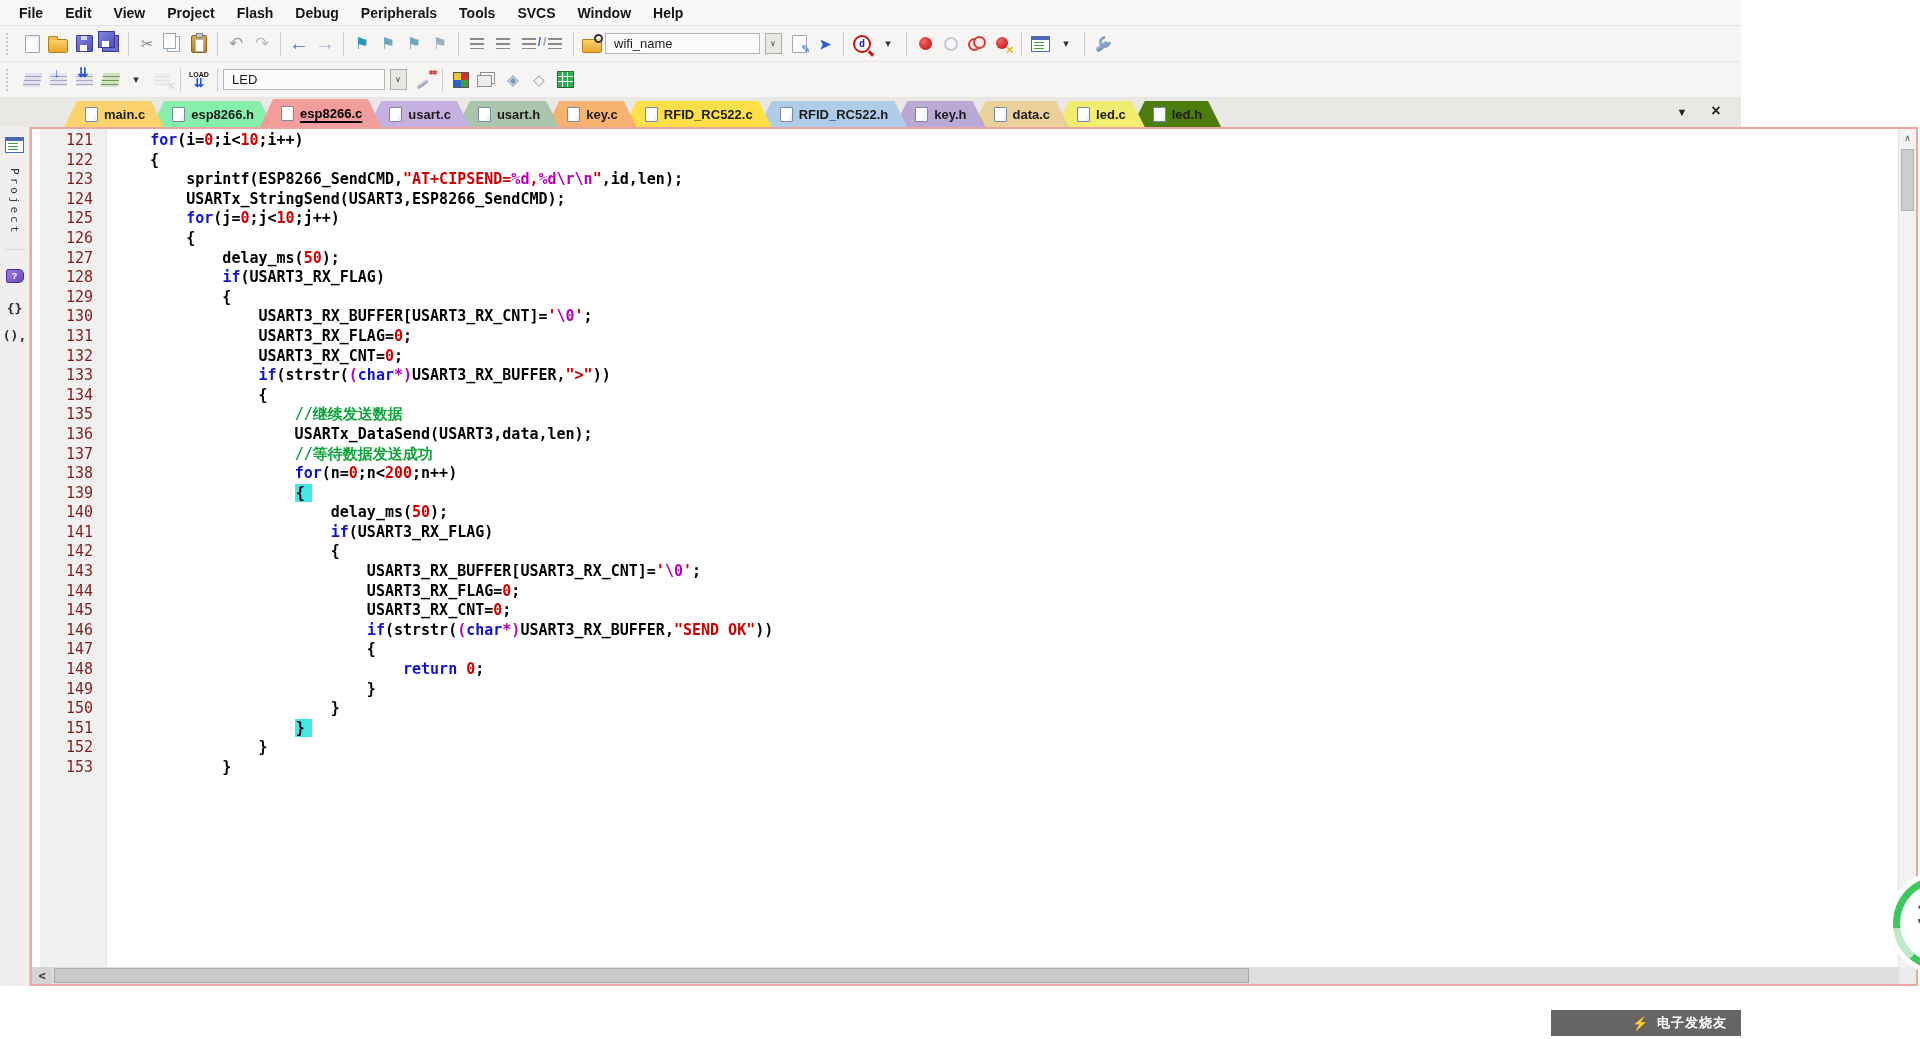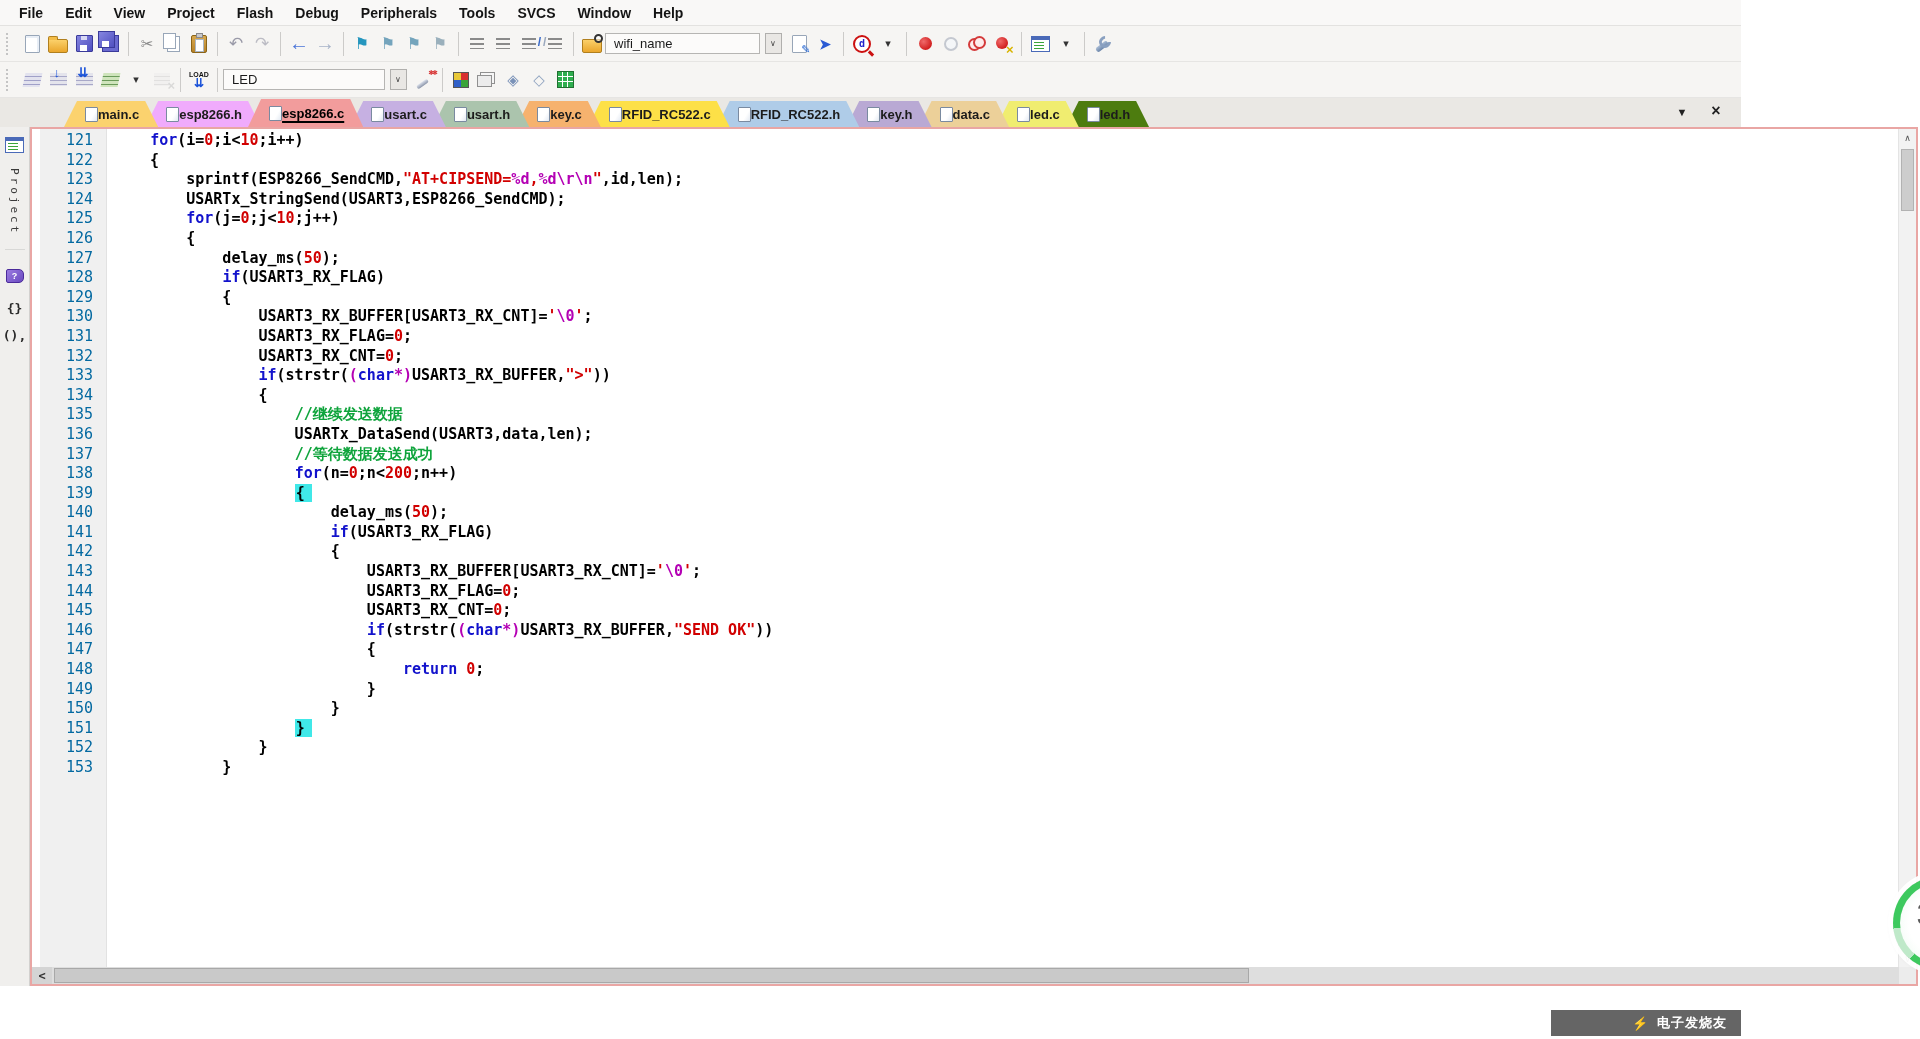--- a/index.html
+++ b/index.html
@@ -80,41 +80,41 @@
   .sh-book{width:16px;height:12px;background:linear-gradient(135deg,#9a7ae0,#6a4ac0);border:1px solid #4a2a9a;border-radius:2px 5px 5px 2px;color:#fff;font:bold 9px/12px "Liberation Sans",sans-serif;text-align:center;}
   .sh-output{width:16px;height:13px;background:#fff;border:1px solid #4a6ab8;position:relative;}
   .sh-output::before{content:"";position:absolute;left:0;top:0;right:0;height:3px;background:#4a6ab8;}
   .sh-output::after{content:"";position:absolute;left:2px;top:5px;width:8px;height:5px;background:repeating-linear-gradient(to bottom,#888 0 1px,transparent 1px 3px);}
   .sh-browser{width:15px;height:14px;background:linear-gradient(#f8e88a,#e8c84a);border:1px solid #a8882a;position:relative;}
   .sh-browser::after{content:"◆";position:absolute;right:-4px;bottom:-4px;color:#d838a8;font-size:9px;}
 
   
   .tabbar{position:absolute;left:0;top:98px;width:100%;height:29px;background:#eae8e4;}
   .tabstrip{position:absolute;left:64px;bottom:0;display:flex;align-items:flex-end;height:28px;}
-  .tab{height:26px;display:flex;align-items:center;gap:0;padding:0 19px 0 21px;margin-right:-13px;clip-path:polygon(13px 0,calc(100% - 13px) 0,100% 100%,0 100%);font-weight:700;font-size:13px;color:#1c1c1c;position:relative;white-space:nowrap;}
+  .tab{height:26px;display:flex;align-items:center;gap:6px;padding:0 19px 0 21px;margin-right:-13px;clip-path:polygon(13px 0,calc(100% - 13px) 0,100% 100%,0 100%);font-weight:700;font-size:13px;color:#1c1c1c;position:relative;white-space:nowrap;}
   .tab .tabdoc{width:11px;height:13px;background:linear-gradient(120deg,#fff 60%,#e2e9f2);border:1px solid #7a8aa0;border-radius:1px;flex:0 0 auto;}
   .tab.active{height:28px;}
   .tab.active .tab-label{text-decoration:underline;text-decoration-thickness:2px;text-underline-offset:3px;color:#000;}
   .tabctl{position:absolute;top:5px;font-size:14px;font-weight:bold;color:#222;width:22px;text-align:center;cursor:default;}
   .tabctl.list{right:48px;font-size:11px;top:8px;}
   .tabctl.close{right:14px;font-size:16px;top:4px;}
 
   
   .dock{position:absolute;left:0;top:127px;width:30px;height:859px;background:#f0efed;border-right:1px solid #d2d1cf;box-sizing:border-box;display:flex;flex-direction:column;align-items:center;}
   .dock .ic{margin-top:5px;}
   .docklabel{writing-mode:vertical-lr;font:11px "DejaVu Sans Mono",monospace;color:#3a3a3a;letter-spacing:3px;margin:10px 0 6px 0;}
   .dockdiv{width:20px;height:1px;background:#d8d8d6;margin:8px 0;}
   .dockglyph{font:bold 13px "DejaVu Sans Mono",monospace;color:#2a2a2a;margin-top:12px;}
 
   
   .editor{position:absolute;left:30px;top:127px;width:1888px;height:859px;background:#fff;border:2px solid var(--frame,#e9a6a4);box-sizing:border-box;}
   .gutter-bg{position:absolute;left:8px;top:0;bottom:17px;width:66px;background:#f0f0f0;border-right:1px solid #e2e2e2;}
   .codelines{position:absolute;left:8px;top:2px;right:18px;bottom:18px;overflow:hidden;font:700 15px/19.6px "DejaVu Sans Mono",monospace;white-space:pre;color:#000;}
   .crow{display:flex;height:19.6px;}
-  .ln{flex:0 0 66px;text-align:right;padding-right:13px;box-sizing:border-box;color:#0369a1;font-weight:400;}
+  .ln{flex:0 0 66px;text-align:right;padding-right:13px;box-sizing:border-box;color:#7f1d1d;font-weight:400;}
   .ct{padding-left:8px;}
   .tk-p{color:#000;}
   .tk-k{color:var(--kw,#1212cc);}
   .tk-d{color:var(--num,#d10000);}
   .tk-s{color:var(--str,#d10000);}
   .tk-f{color:var(--esc,#b400b4);}
   .tk-m{color:var(--esc,#b400b4);}
   .tk-c{color:var(--cmt,#0fa43c);}
   .tk-h{background:var(--hl,#40e8e8);color:#000;padding:0 7px 0 1px;}
 
@@ -309,21 +309,21 @@
         <span class="sh-grid"></span>
       </span>
     </div>
 
   <div class="tabbar">
     <div class="tabstrip" id="tabstrip">
         <div class="tab" style="background: rgb(251, 210, 110); z-index: 25;">
           <span class="tabdoc"></span>
           <span class="tab-label">main.c</span>
         </div>
-        <div class="tab" style="background: #f0abfc; z-index: 24;">
+        <div class="tab" style="background: #86efac; z-index: 24;">
           <span class="tabdoc"></span>
           <span class="tab-label">esp8266.h</span>
         </div>
         <div class="tab active" style="background: rgb(242, 156, 156); z-index: 30;">
           <span class="tabdoc"></span>
           <span class="tab-label">esp8266.c</span>
         </div>
         <div class="tab" style="background: rgb(198, 176, 226); z-index: 22;">
           <span class="tabdoc"></span>
           <span class="tab-label">usart.c</span>

